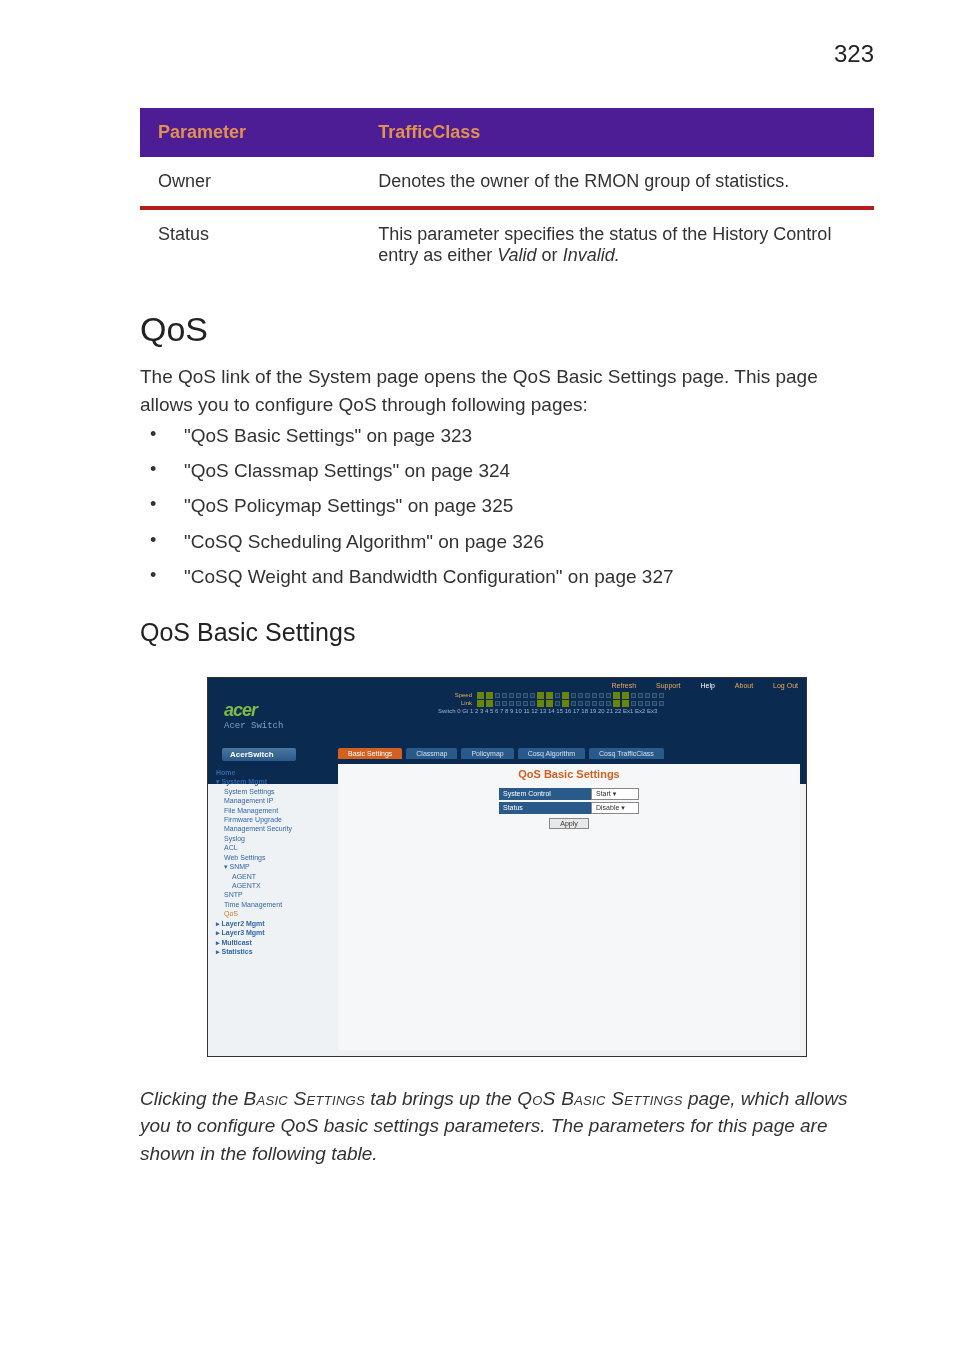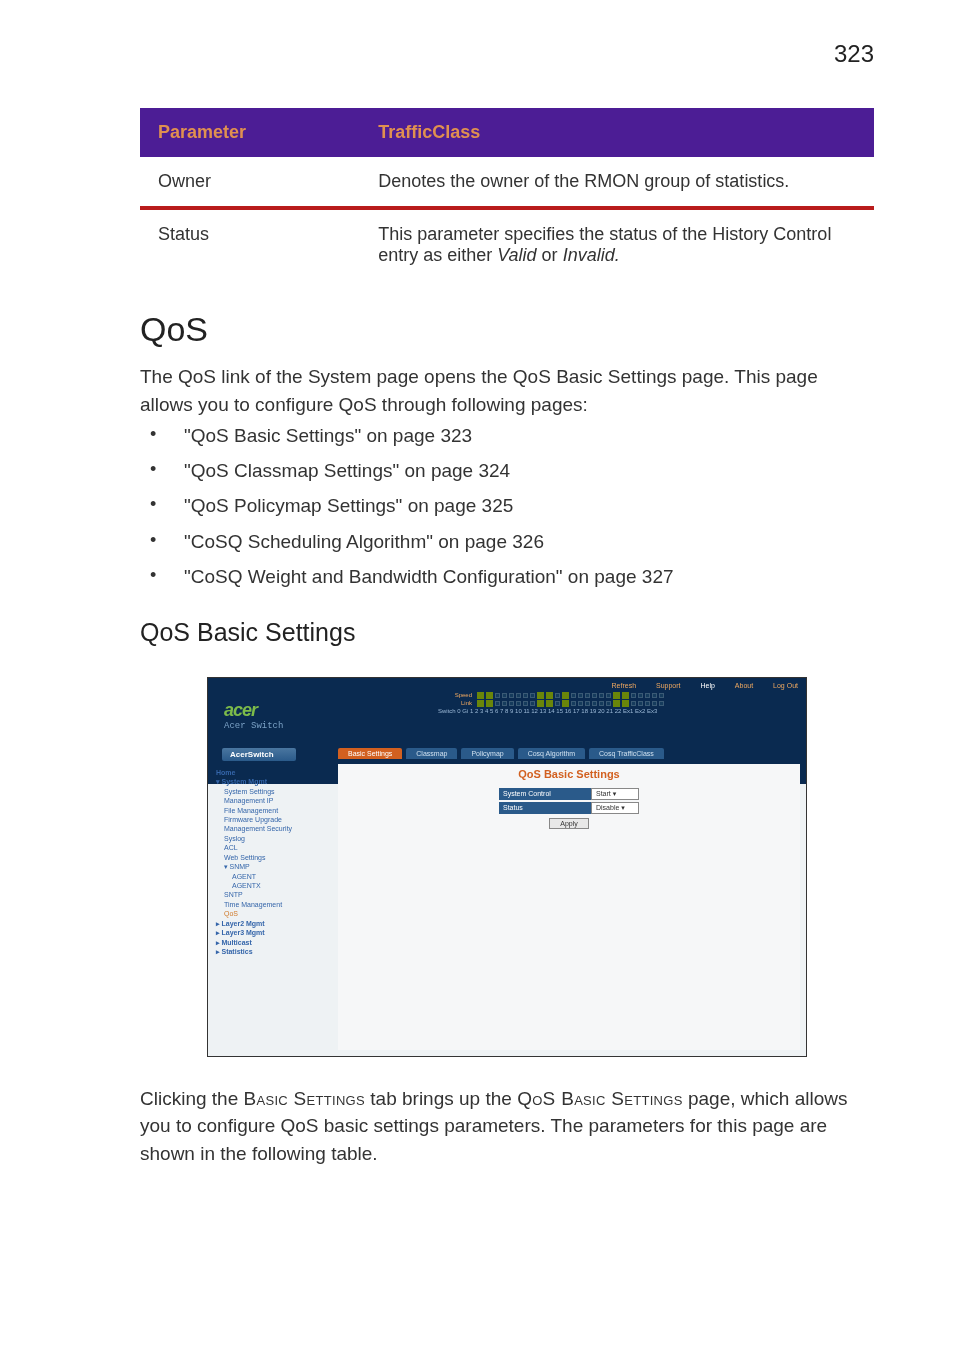--- a/index.html
+++ b/index.html
@@ -206,20 +206,21 @@
     .ss-form .fval { background:#fff; border:1px solid #888; padding:1px 4px; width:48px; text-align:left; color:#333; }
     .ss-form .fbtn { display:block; margin:4px auto 0 auto; font-size:7px; padding:1px 10px; background:#e8e8e8; border:1px solid #888; color:#333; }
     .smallcaps {
       font-variant: small-caps;
       letter-spacing: 0.3px;
     }
     .closing {
       font-size: 19px;
       color: #333;
       line-height: 1.45;
+      font-style: italic;
     }
     .italic { font-style: italic; }
   </style>
 </head>
 <body>
 
 <div class="page-number">323</div>
 
 <table class="param-table">
   <thead>

